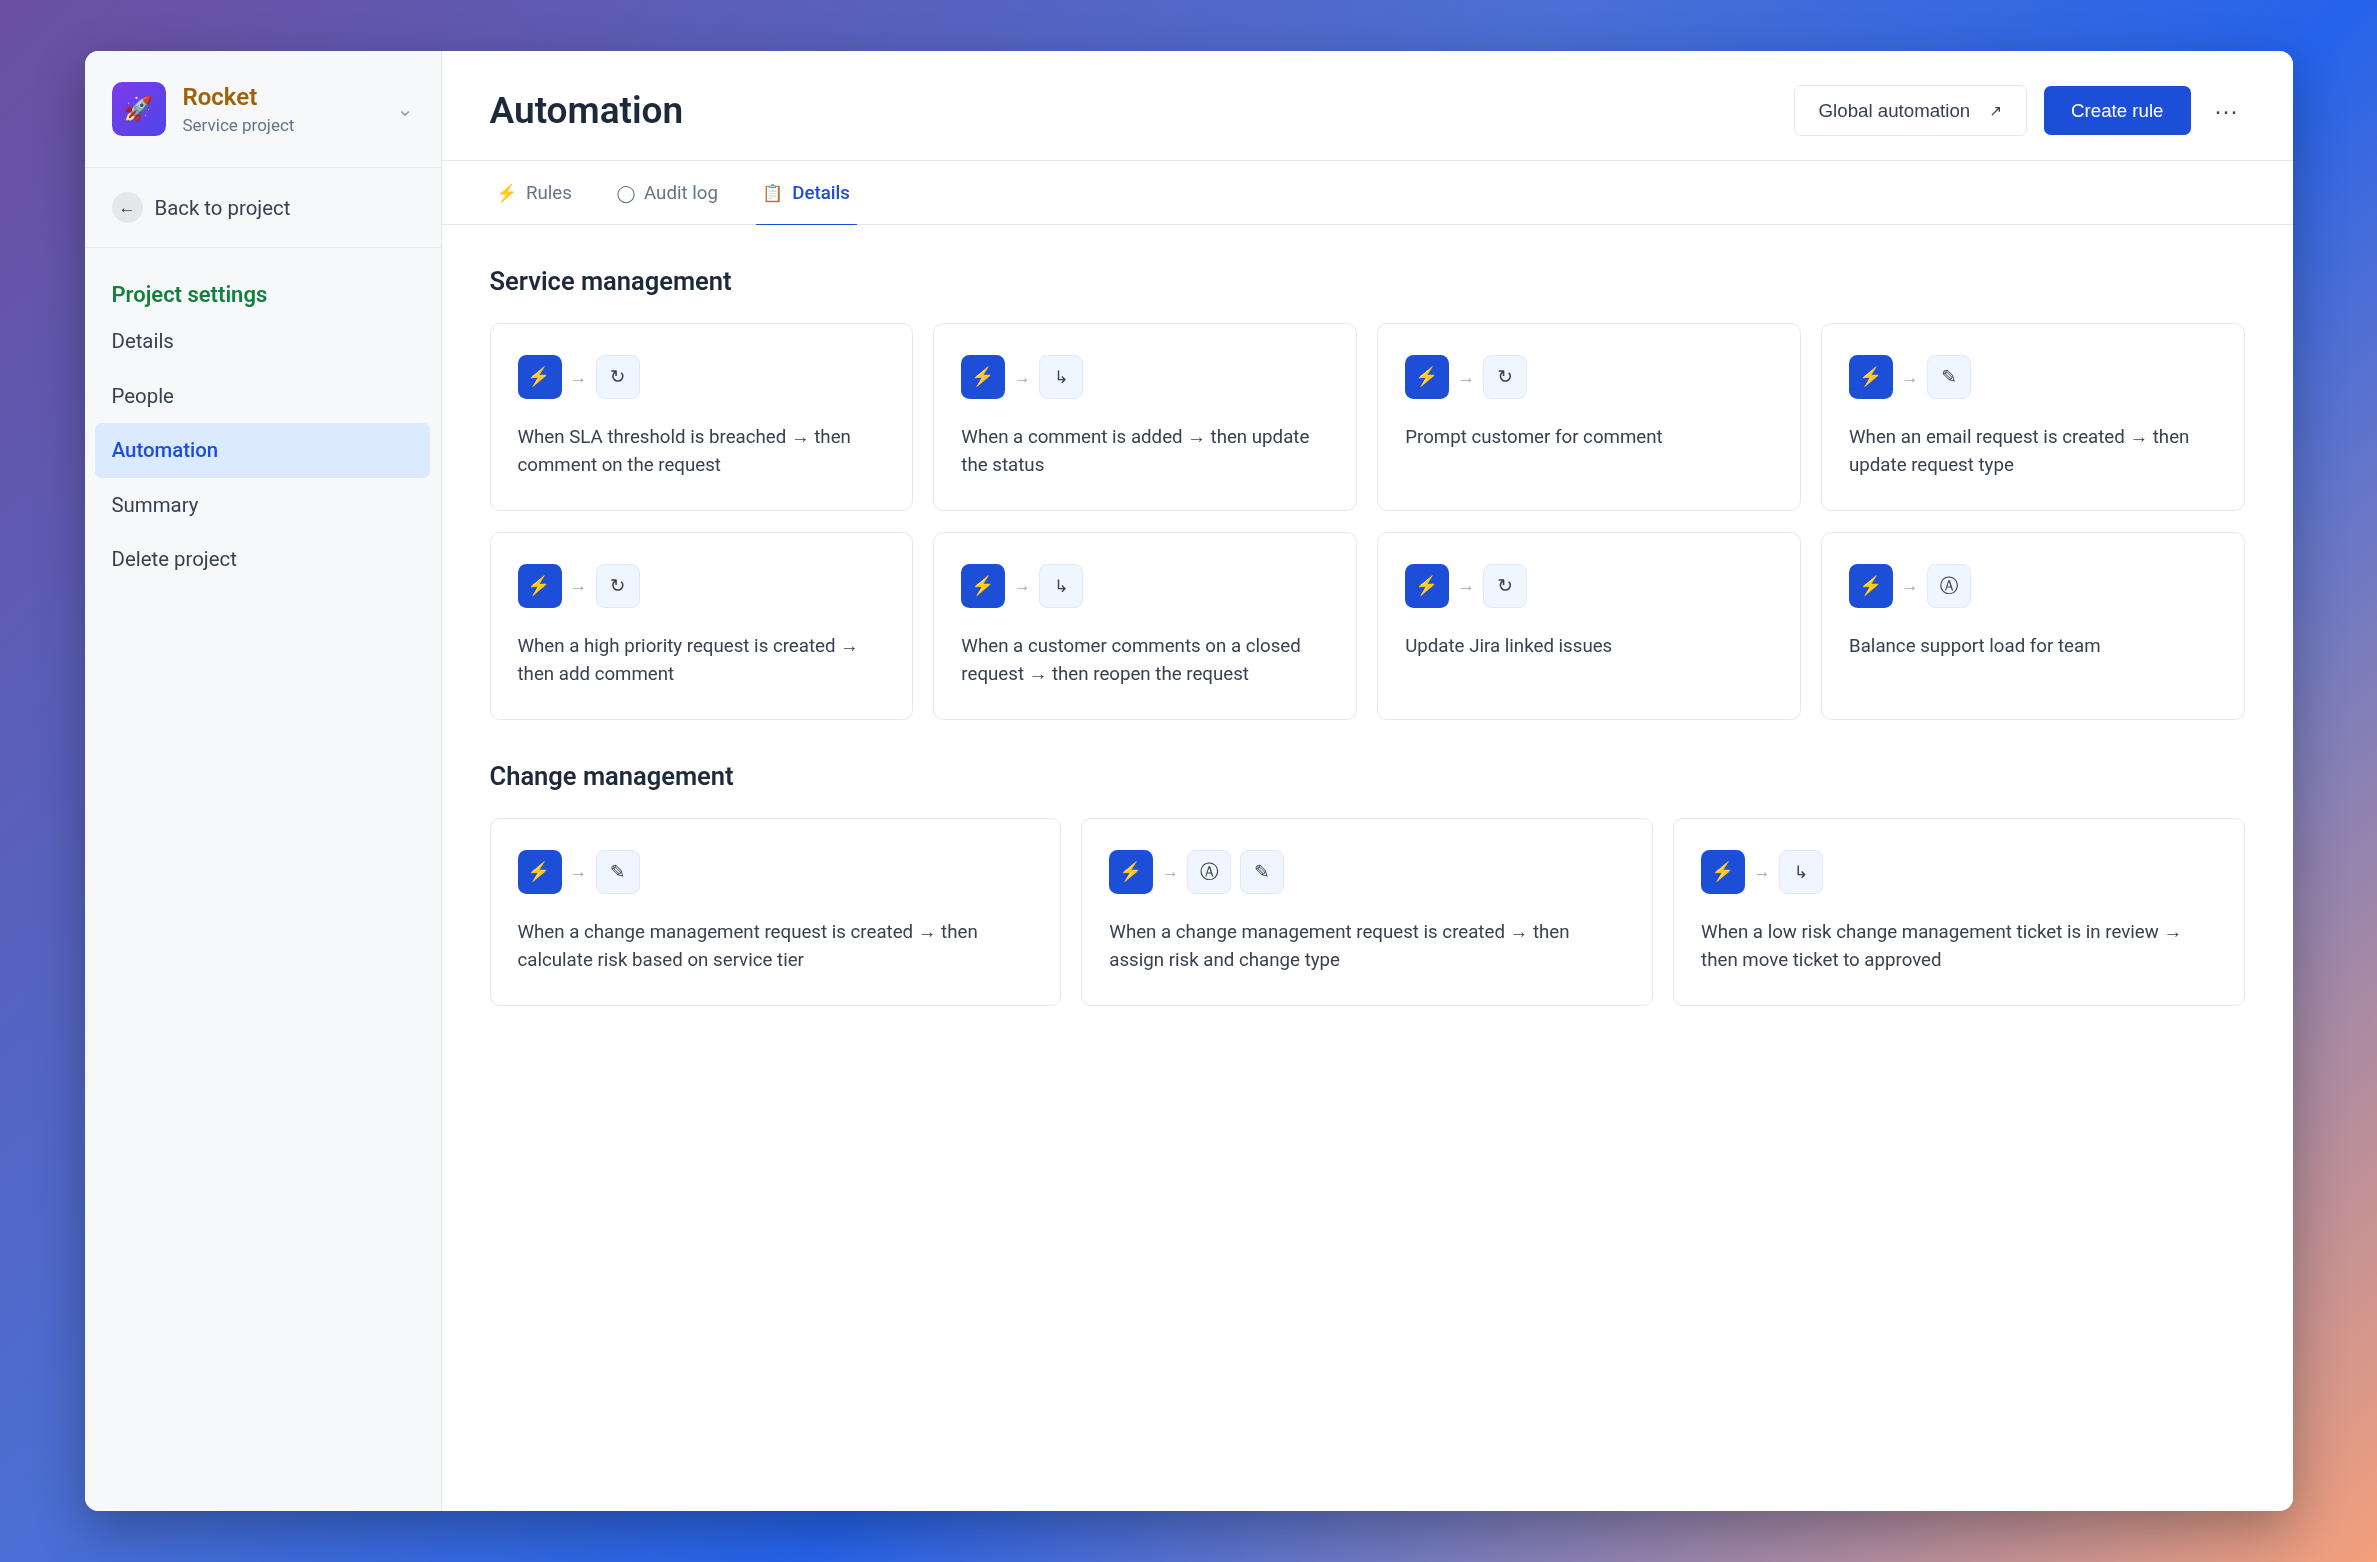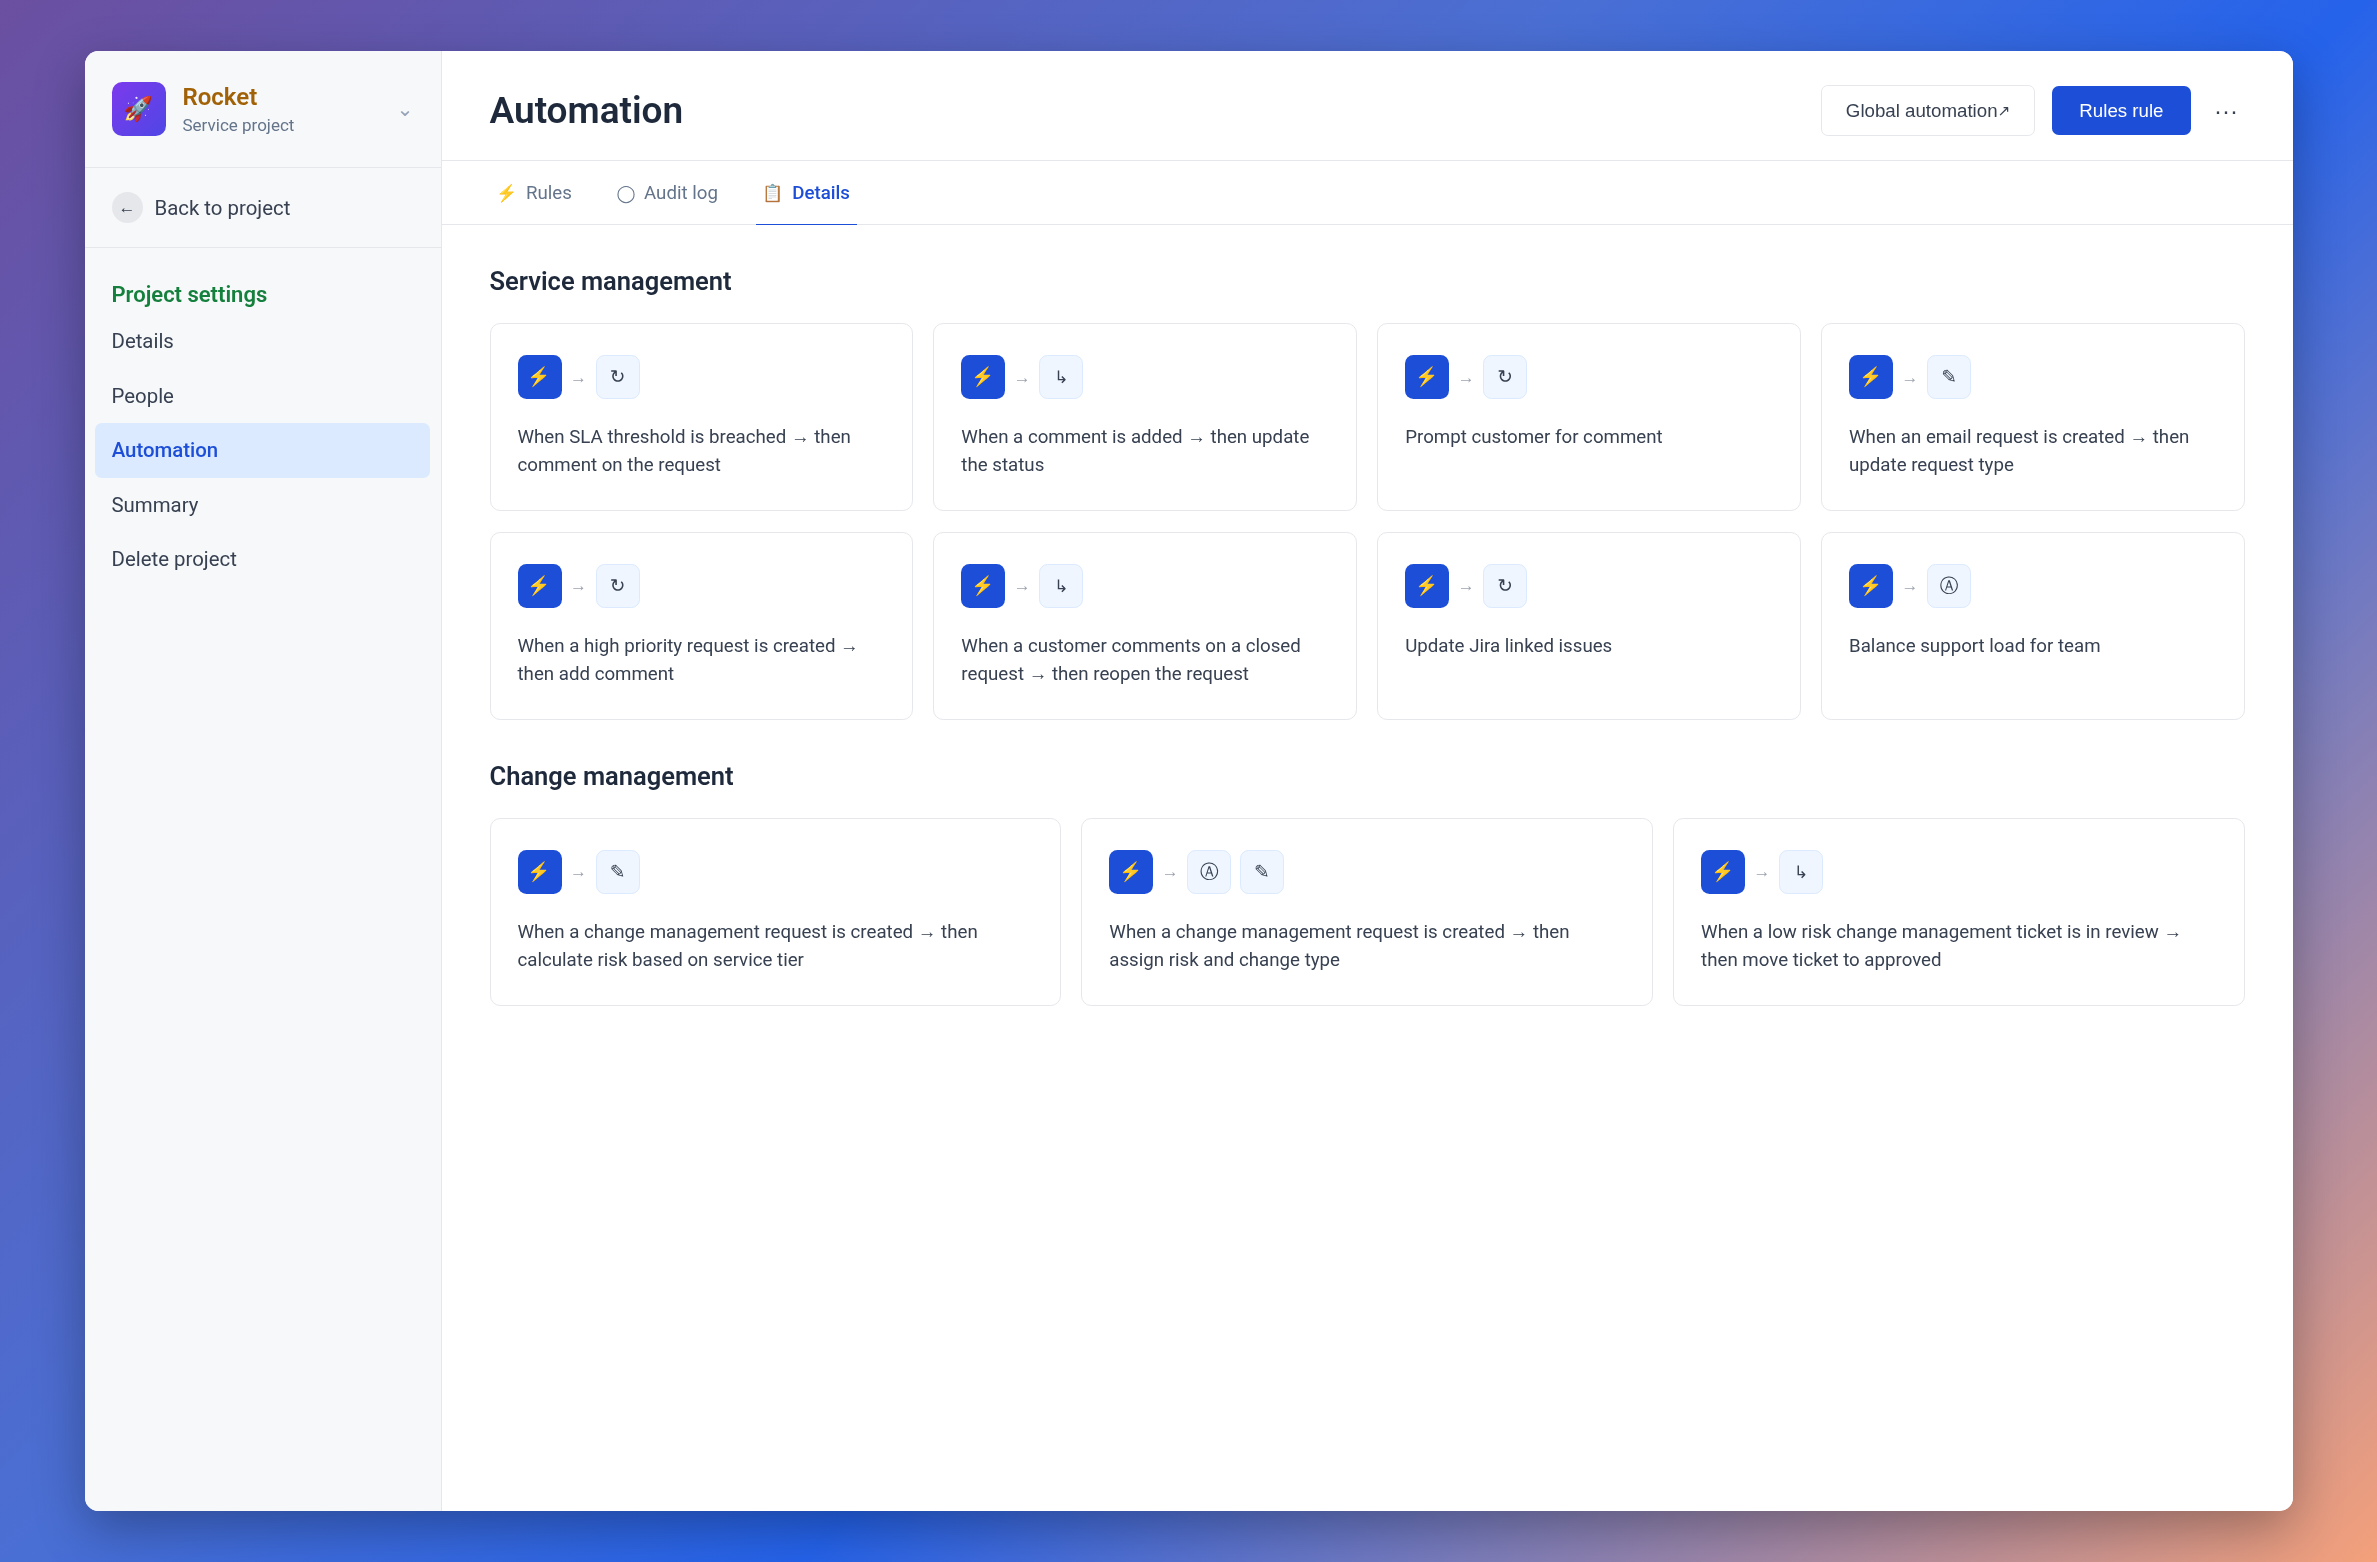--- a/index.html
+++ b/index.html
@@ -137,21 +137,21 @@
       color: #1e293b;
     }
     .header-actions {
       display: flex;
       align-items: center;
       gap: 17px;
     }
     .global-automation-btn {
       display: flex;
       align-items: center;
-      gap: 0;
+      gap: 19px;
       padding: 13.6px 24px;
       border: 0.8px solid #e5e7eb;
       border-radius: 6.8px;
       background: #fff;
       font-size: 18.7px;
       color: #374151;
       cursor: pointer;
     }
     .create-rule-btn {
       padding: 13.6px 27px;
@@ -303,21 +303,21 @@
   </div>
 
   <div class="main-content">
     <div class="main-header">
       <h1 class="page-title">Automation</h1>
       <div class="header-actions">
         <button class="global-automation-btn">
           <span>Global automation</span>
           <span style="font-size:15.3px;">↗</span>
         </button>
-        <button class="create-rule-btn">Rules rule</button>
+        <button class="create-rule-btn">Create rule</button>
         <button class="more-btn">
           <span>···</span>
         </button>
       </div>
     </div>
 
     <div class="tabs">
       <div class="tab">
         <span class="tab-icon">⚡</span>
         <span>Rules</span>

